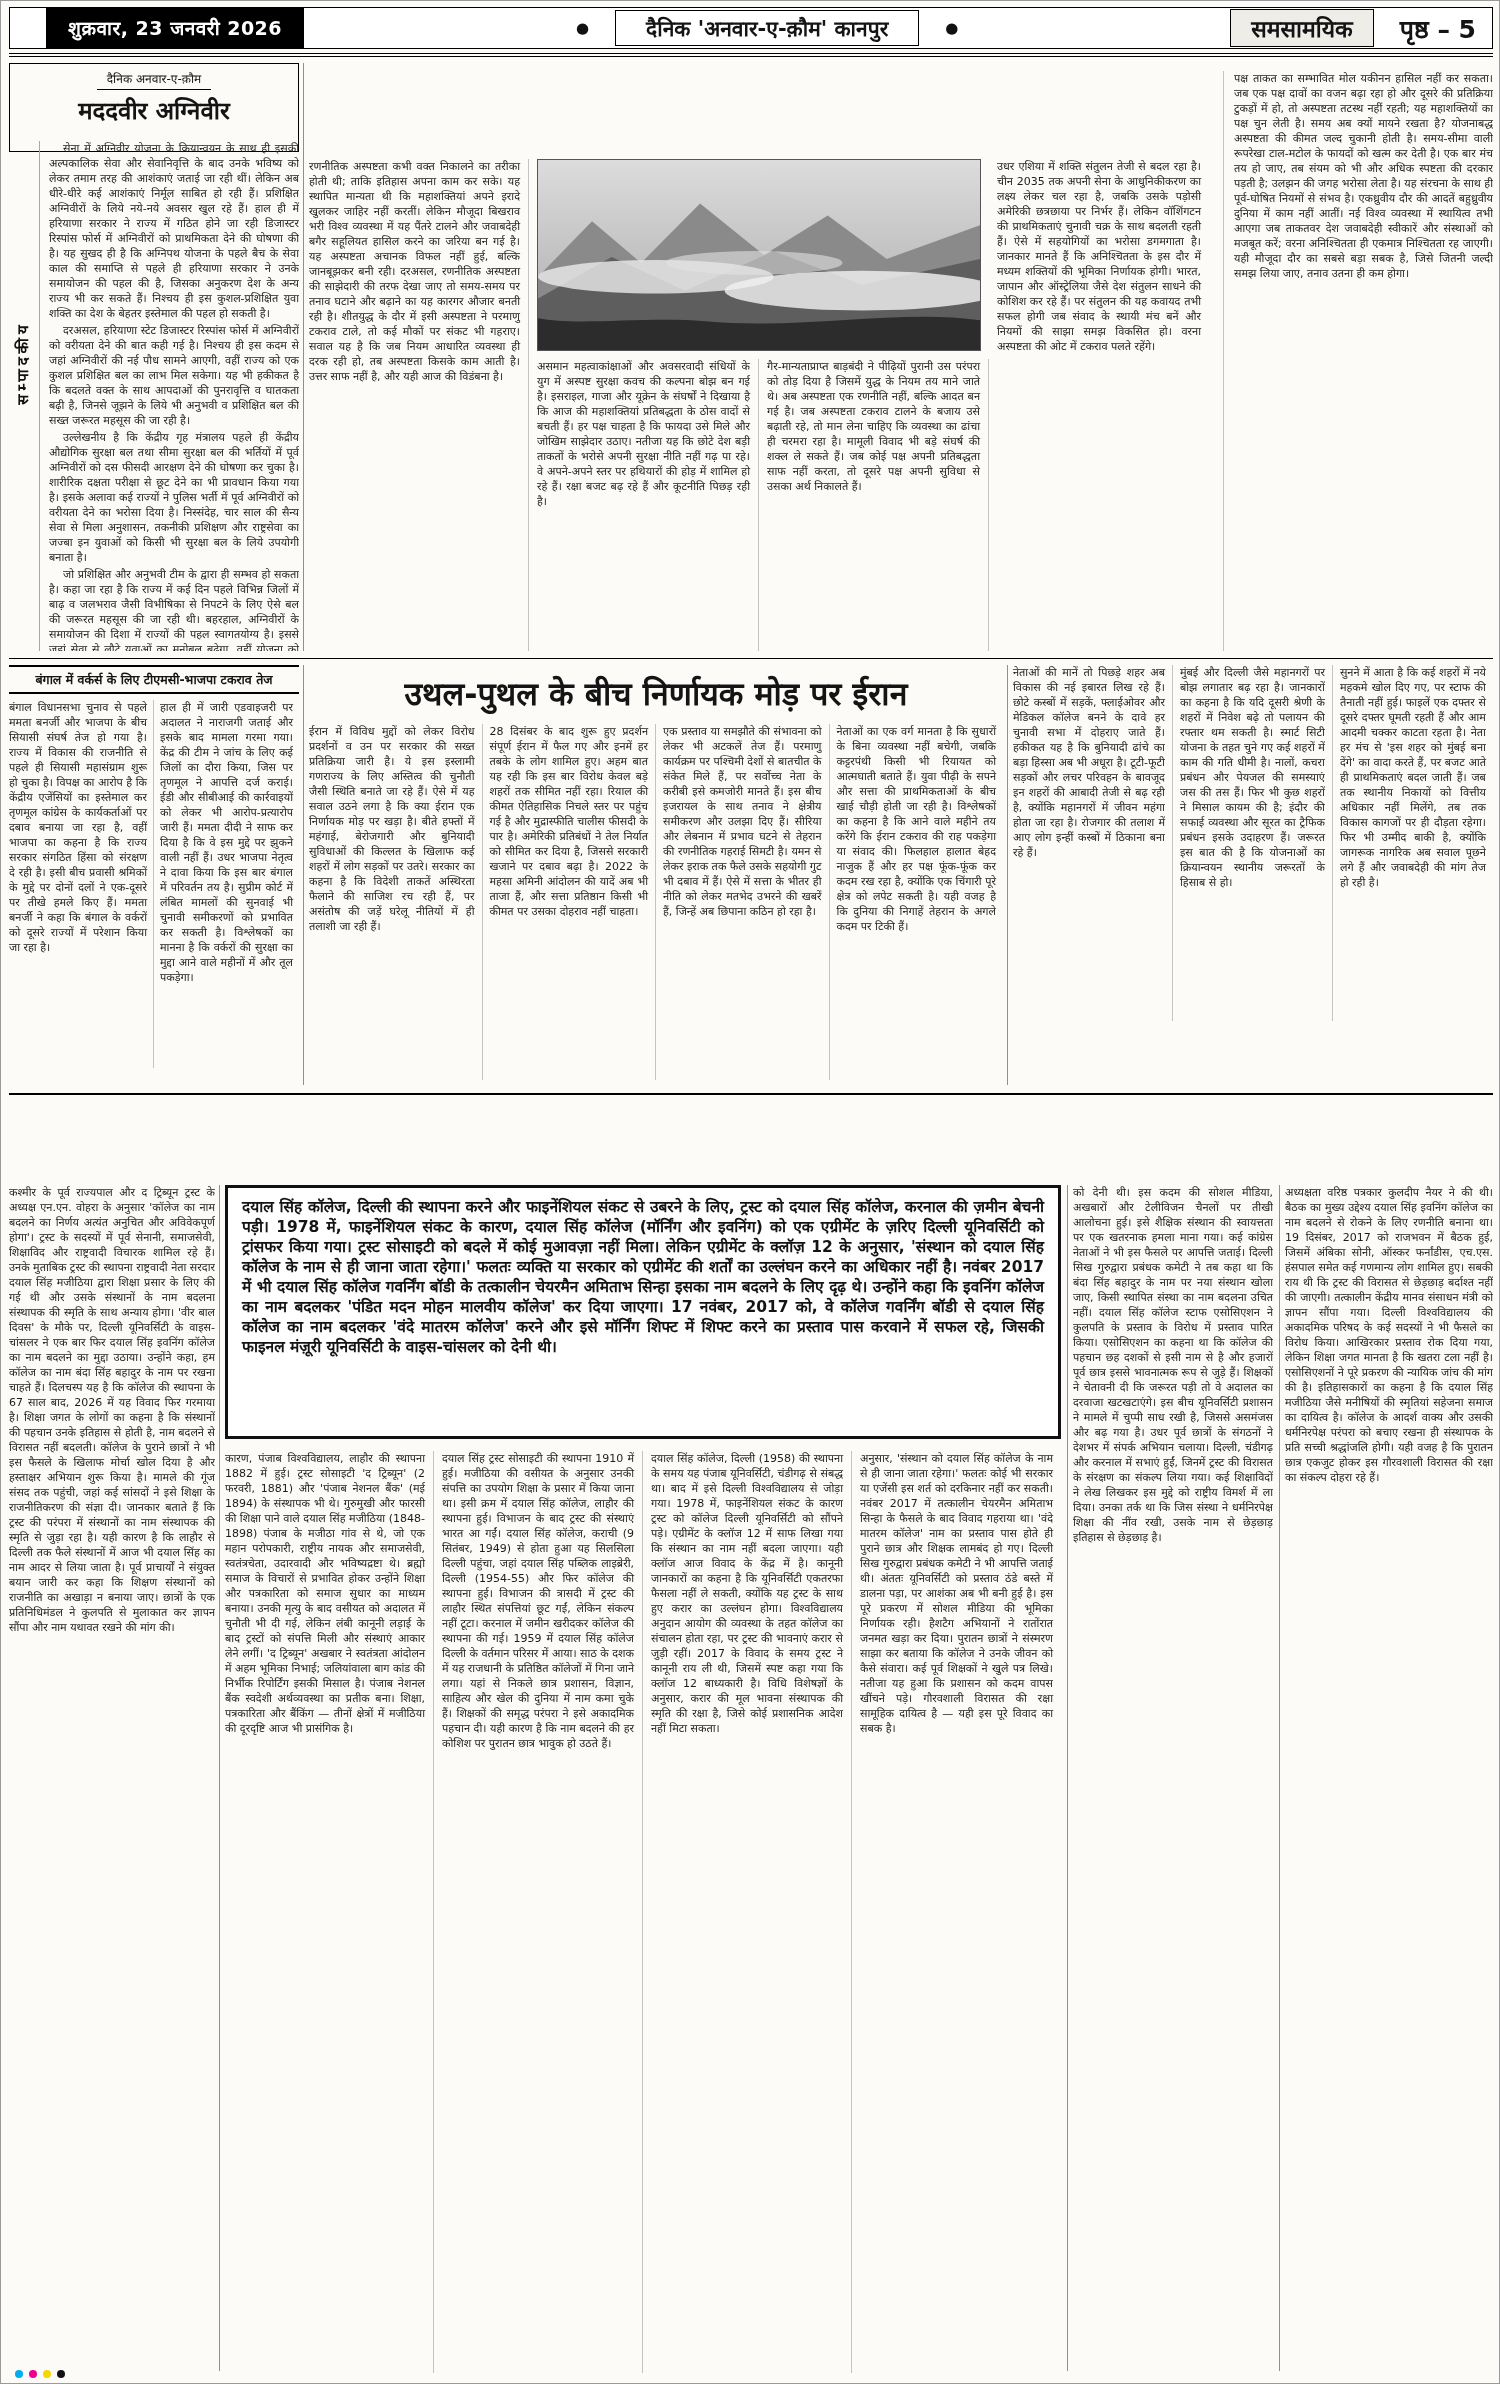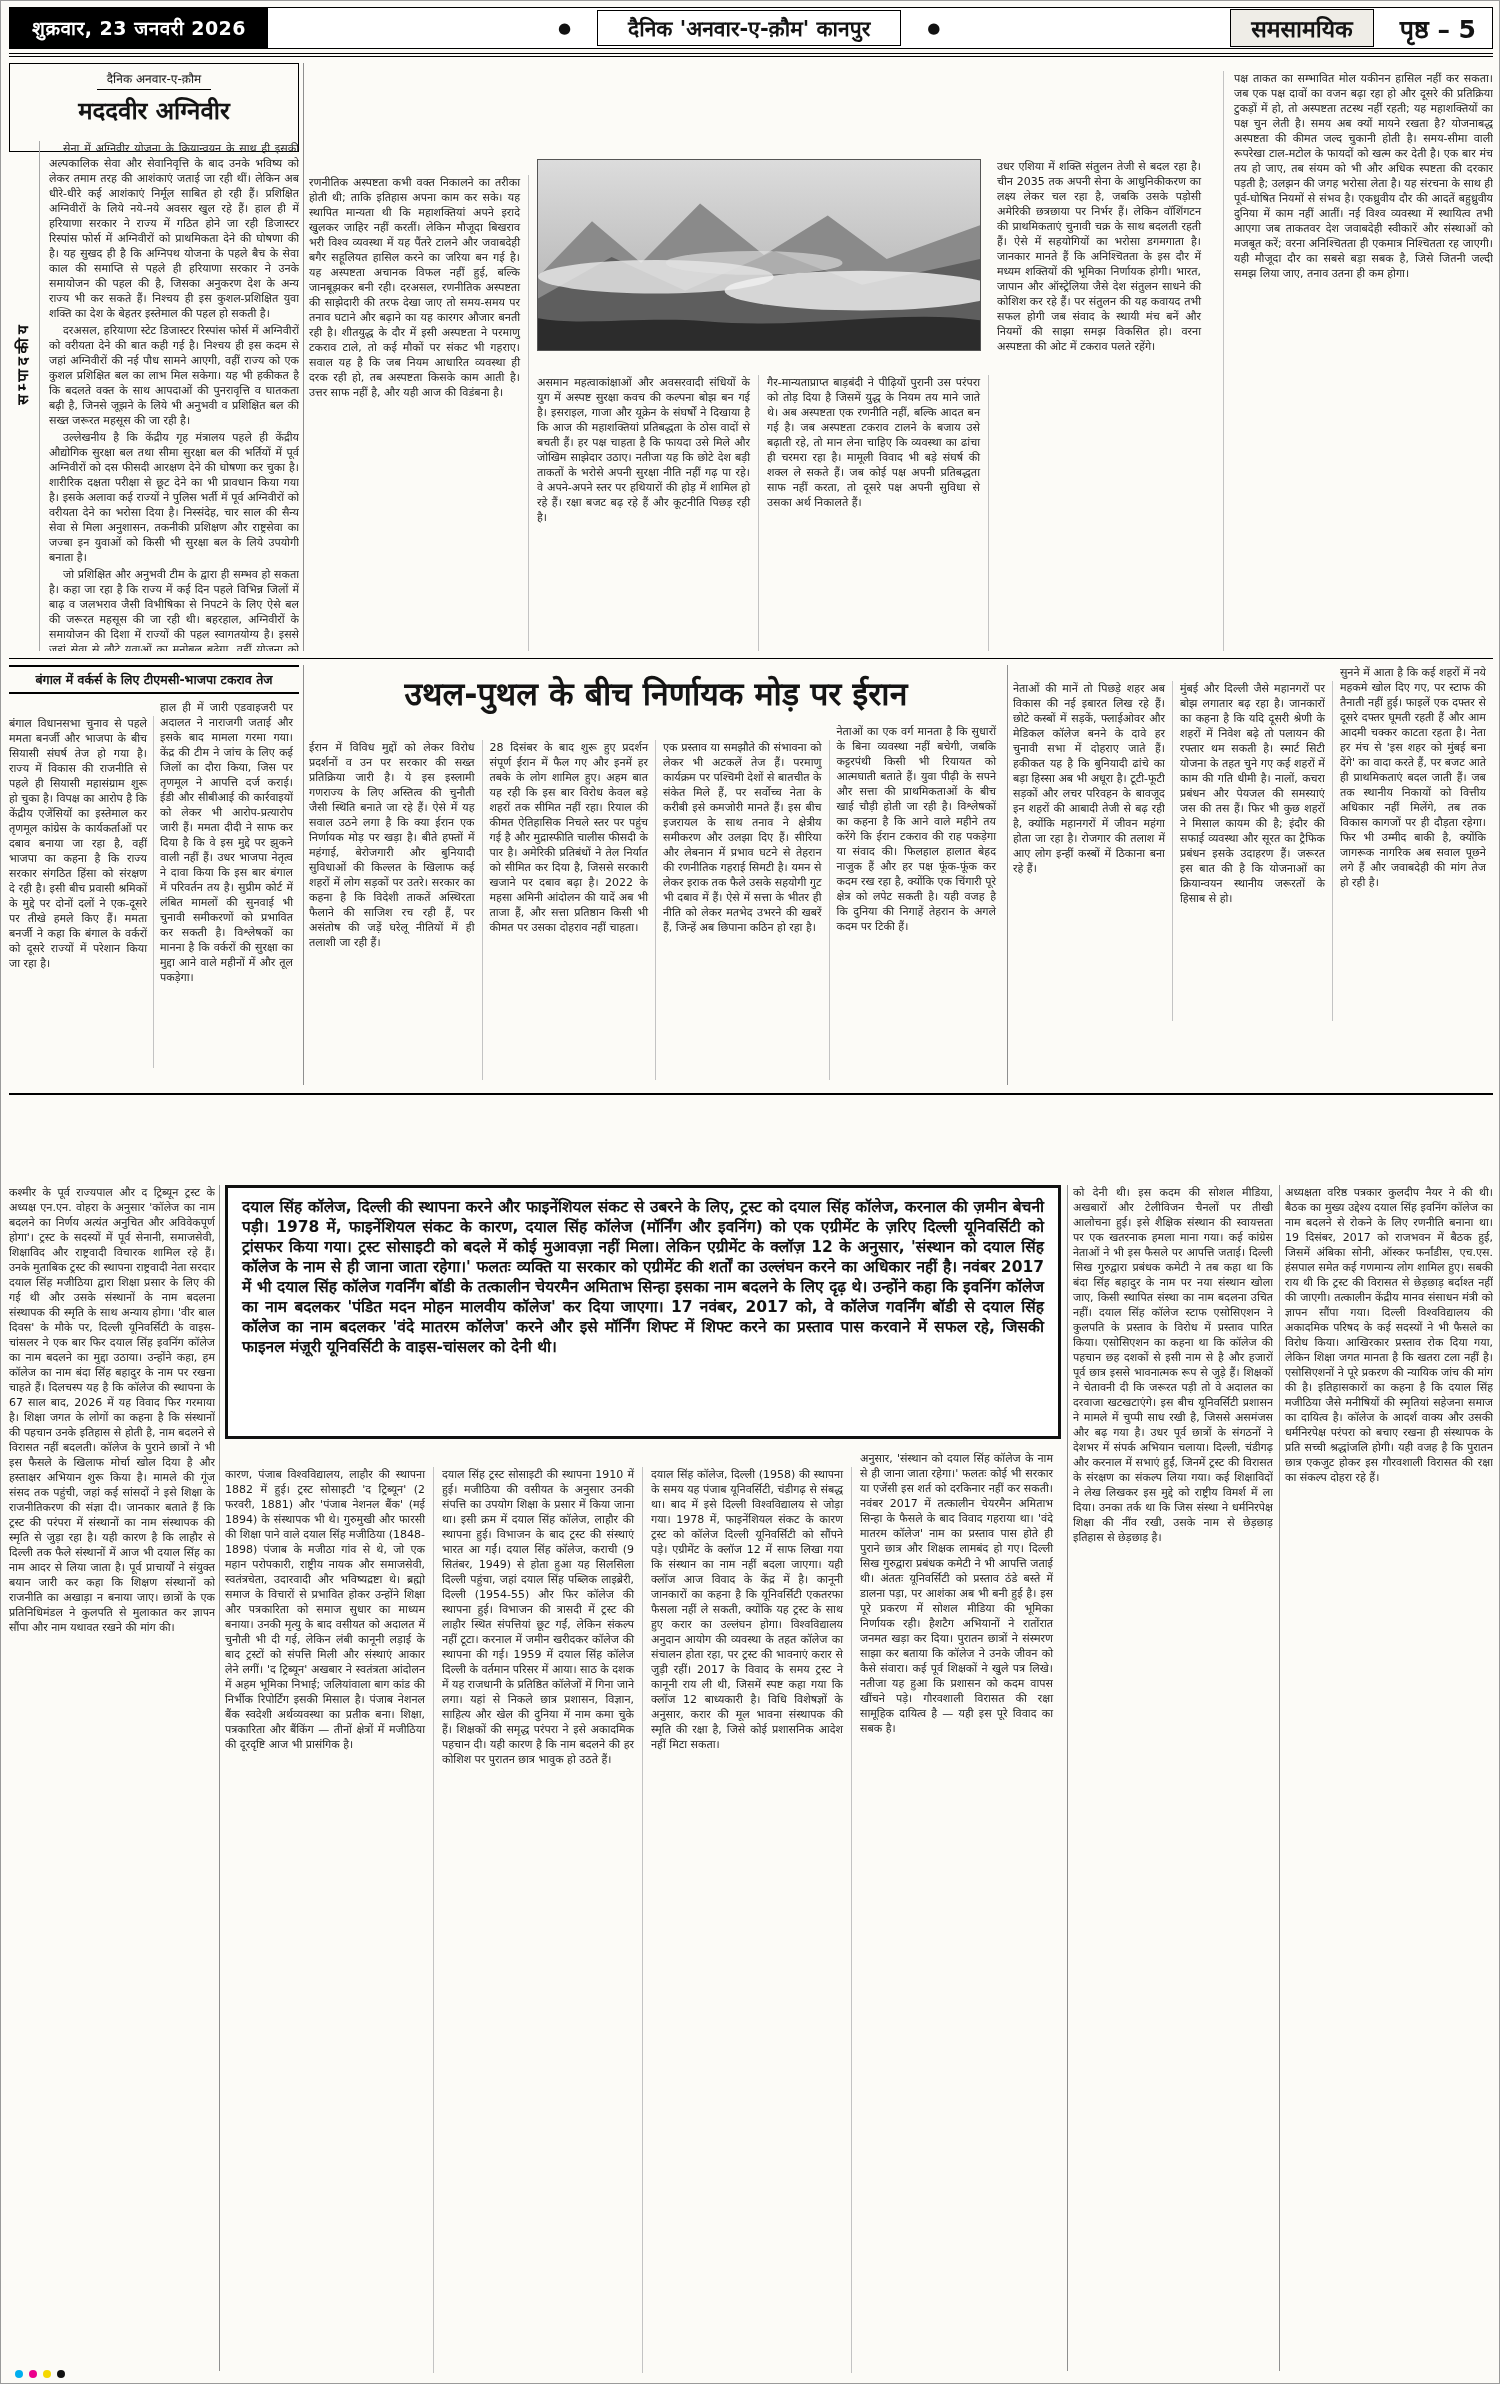--- a/index.html
+++ b/index.html
@@ -9,34 +9,34 @@
     background:#fcfbf7; color:#141414; overflow:hidden;
     font-family:"DejaVu Sans", sans-serif; border:1px solid #9a9a9a;
   }
   
   .header {
     position:absolute; left:8px; top:6px; width:1484px; height:42px;
     border:1.5px solid #000; display:flex; align-items:center; background:#fff;
   }
   .date-box {
     background:#000; color:#fff; font-weight:bold; font-size:19px;
-    height:100%; display:flex; align-items:center; padding:0 22px; letter-spacing:.5px;
+    height:100%; display:flex; align-items:center; padding:0 22px; letter-spacing:.5px;margin-left:36px;
   }
   .mast-wrap { display:flex; align-items:center; margin:0 auto; gap:26px; }
   .bullet { font-size:15px; color:#111; }
   .masthead { font-size:21px; font-weight:bold; border:1.5px solid #000; padding:3px 30px; background:#fff; }
   .section-box { font-size:23px; font-weight:800; border:1.5px solid #000; background:#efede7; padding:2px 20px; margin-right:26px; }
   .page-no { font-size:25px; font-weight:bold; padding-right:16px; white-space:nowrap; }
   .rule { position:absolute; left:8px; width:1484px; border-top:1px solid #000; }
   .rule2 { position:absolute; left:8px; width:1484px; border-top:2px solid #000; }
   
   .txt { font-size:11px; line-height:15px; text-align:justify; overflow:hidden; color:#1c1c1c; }
   .txt p { text-indent:14px; margin-bottom:2px; }
   .vdiv { position:absolute; border-left:1px solid #8f8f8f; }
-  .cdiv { border-right:1px solid #c3c3c3;margin-top:16px; }
+  .cdiv { border-right:1px solid #c3c3c3; }
   
   .editorial { position:absolute; left:8px; top:62px; width:290px; height:588px; }
   .ed-head { border:1.5px solid #000; text-align:center; padding:4px 4px 25px; }
   .ed-kicker { font-size:12px; border-bottom:1px solid #000; display:inline-block; padding:0 10px 2px; }
   .ed-title { font-size:24px; font-weight:bold; margin-top:3px; }
   .ed-side-label {
     position:absolute; left:-52px; top:290px; width:130px; text-align:center;
     transform:rotate(-90deg); font-weight:bold; font-size:15px; letter-spacing:4px; color:#111;
   }
   .ed-body { position:absolute; top:78px; left:30px; right:0; bottom:0;

